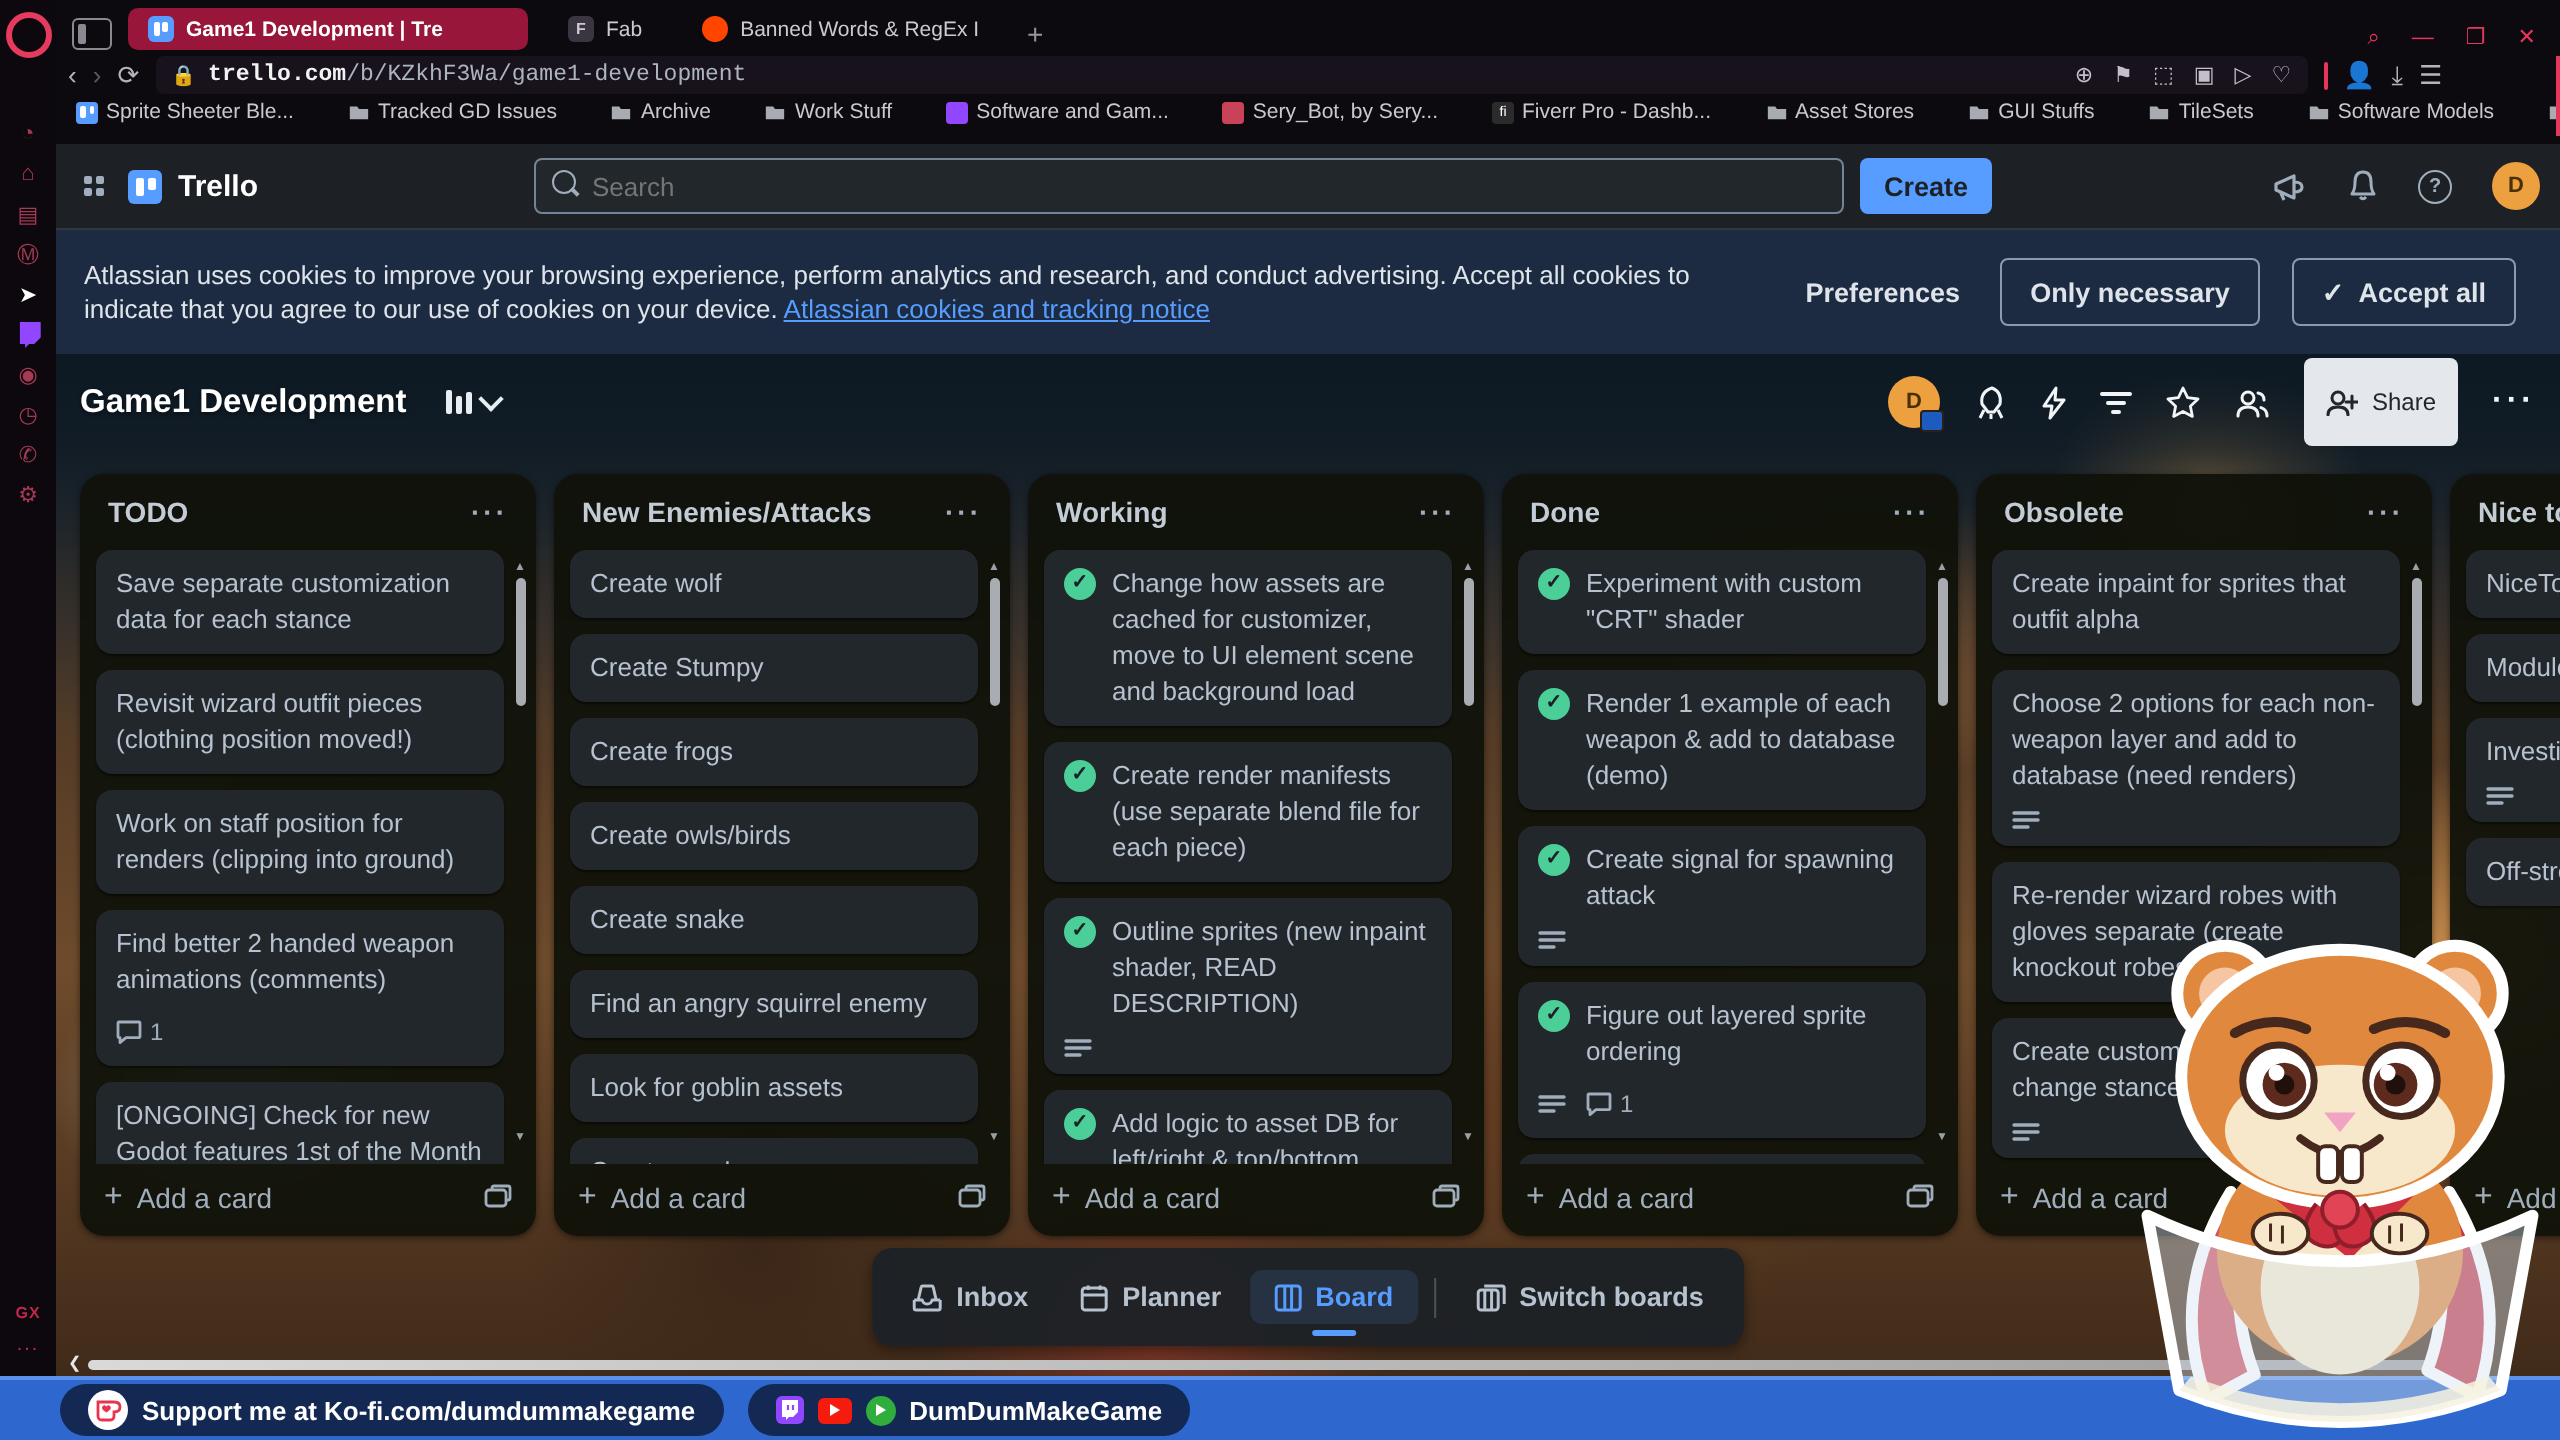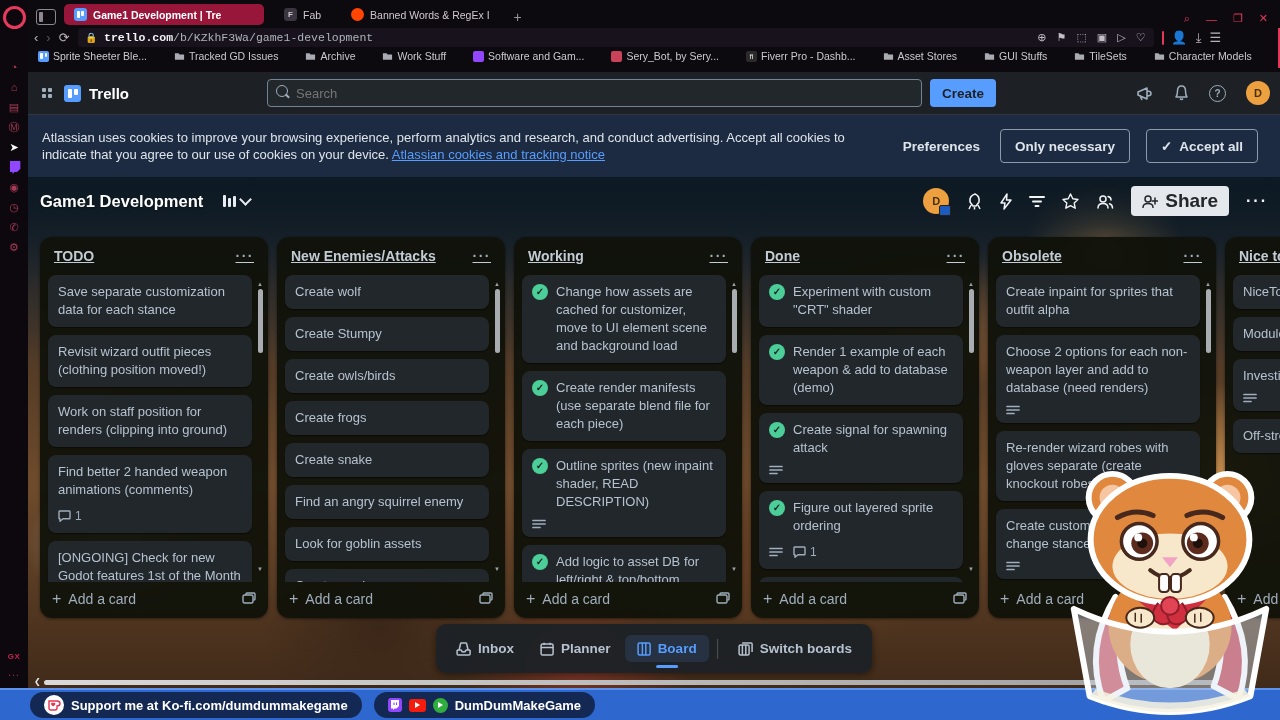--- a/index.html
+++ b/index.html
@@ -90,28 +90,28 @@
   #bhead{height:48px;display:flex;align-items:center;padding:0 12px;gap:10px;}
   #btitle{color:#fff;font-weight:bold;font-size:16.5px;text-shadow:0 1px 2px rgba(0,0,0,.4);}
   .bview{display:flex;align-items:center;gap:5px;margin-left:10px;color:#e8edf2;}
   .bars3{display:flex;gap:2px;align-items:flex-end;height:12px;}
   .bars3 i{width:3px;background:#e8edf2;border-radius:1px;}
   .bars3 i:nth-child(1){height:12px}.bars3 i:nth-child(2){height:9px}.bars3 i:nth-child(3){height:11px}
   .chev{width:7px;height:7px;border-right:2px solid #e8edf2;border-bottom:2px solid #e8edf2;transform:rotate(45deg);margin-top:-3px;}
   .bhead-right{margin-left:auto;display:flex;align-items:center;gap:17px;color:#f2f5f8;}
   .avatar.small{width:26px;height:26px;position:relative;}
   .avatar.small::after{content:"";position:absolute;right:-2px;bottom:-2px;width:10px;height:9px;background:#1c5bbf;border-radius:2px;border:1.5px solid #2b2016;}
-  #sharebtn{height:30px;background:#e4e7eb;color:#22272b;border-radius:4px;display:flex;align-items:center;
-    gap:7px;padding:0 11px;font-size:19px;font-weight:700;}
+  #sharebtn{height:44px;background:#e4e7eb;color:#22272b;border-radius:4px;display:flex;align-items:center;
+    gap:7px;padding:0 11px;font-size:12px;font-weight:400;}
   .hmenu{letter-spacing:2px;font-weight:bold;}
   
   #lists{position:absolute;left:0;right:-300px;top:60px;display:flex;gap:9px;padding-left:12px;align-items:flex-start;}
   .tlist{width:228px;flex:none;height:381px;background:rgba(16,18,10,.95);border-radius:12px;
     display:flex;flex-direction:column;position:relative;box-shadow:0 1px 3px rgba(0,0,0,.5);}
-  .tlist-head{display:flex;align-items:flex-start;padding:11px 14px 7px;color:#c3ccd5;font-weight:bold;font-size:14px;text-decoration:underline;}
+  .tlist-head{display:flex;align-items:flex-start;padding:11px 14px 7px;color:#c3ccd5;font-weight:bold;font-size:14px;}
   .tlist-head .menu{margin-left:auto;color:#9fadbc;letter-spacing:1.5px;font-weight:bold;}
   .cards{flex:1;overflow:hidden;display:flex;flex-direction:column;gap:8px;padding:4px 16px 2px 8px;}
   .card{background:#22272b;border-radius:8px;padding:8px 10px;color:#b6c2cf;font-size:13px;line-height:18px;
     box-shadow:0 1px 1px rgba(3,4,4,.5);flex:none;}
   .card-main{display:flex;gap:8px;align-items:flex-start;}
   .chk{width:16px;height:16px;border-radius:50%;background:#4bce97;color:#1d2125;font-size:10px;font-weight:bold;
     display:flex;align-items:center;justify-content:center;flex:none;margin-top:1px;}
   .badges{display:flex;align-items:center;gap:10px;margin-top:8px;color:#9fadbc;font-size:12px;}
   .badge{display:flex;align-items:center;gap:4px;}
   .tlist-foot{display:flex;align-items:center;gap:7px;padding:9px 12px 11px;color:#9fadbc;font-size:14px;}
@@ -288,21 +288,21 @@
           </svg>
         </span>
         <span>TileSets</span>
       </span>
       <span class="bm">
         <span class="bic">
           <svg width="12" height="10" viewBox="0 0 12 10">
             <path d="M1,2 h4 l1,1.3 H11 V9 H1 Z" fill="#a8abb2"></path>
           </svg>
         </span>
-        <span>Character Models</span>
+        <span>Software Models</span>
       </span>
       <span class="bm">
         <span class="bic">
           <svg width="12" height="10" viewBox="0 0 12 10">
             <path d="M1,2 h4 l1,1.3 H11 V9 H1 Z" fill="#a8abb2"></path>
           </svg>
         </span>
         <span>VFX</span>
       </span>
       <span class="bm">
@@ -469,26 +469,26 @@
                 <span class="ctext">Create wolf</span>
               </div>
             </div>
             <div class="card">
               <div class="card-main">
                 <span class="ctext">Create Stumpy</span>
               </div>
             </div>
             <div class="card">
               <div class="card-main">
+                <span class="ctext">Create frogs</span>
+              </div>
+            </div>
+            <div class="card">
+              <div class="card-main">
                 <span class="ctext">Create owls/birds</span>
-              </div>
-            </div>
-            <div class="card">
-              <div class="card-main">
-                <span class="ctext">Create frogs</span>
               </div>
             </div>
             <div class="card">
               <div class="card-main">
                 <span class="ctext">Create snake</span>
               </div>
             </div>
             <div class="card">
               <div class="card-main">
                 <span class="ctext">Find an angry squirrel enemy</span>

